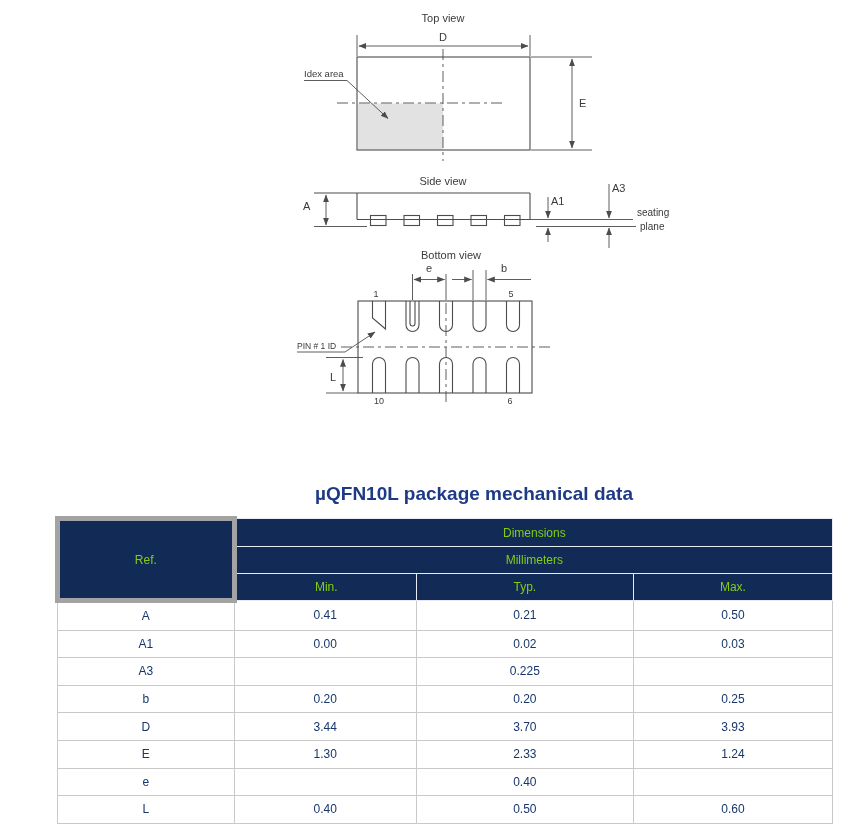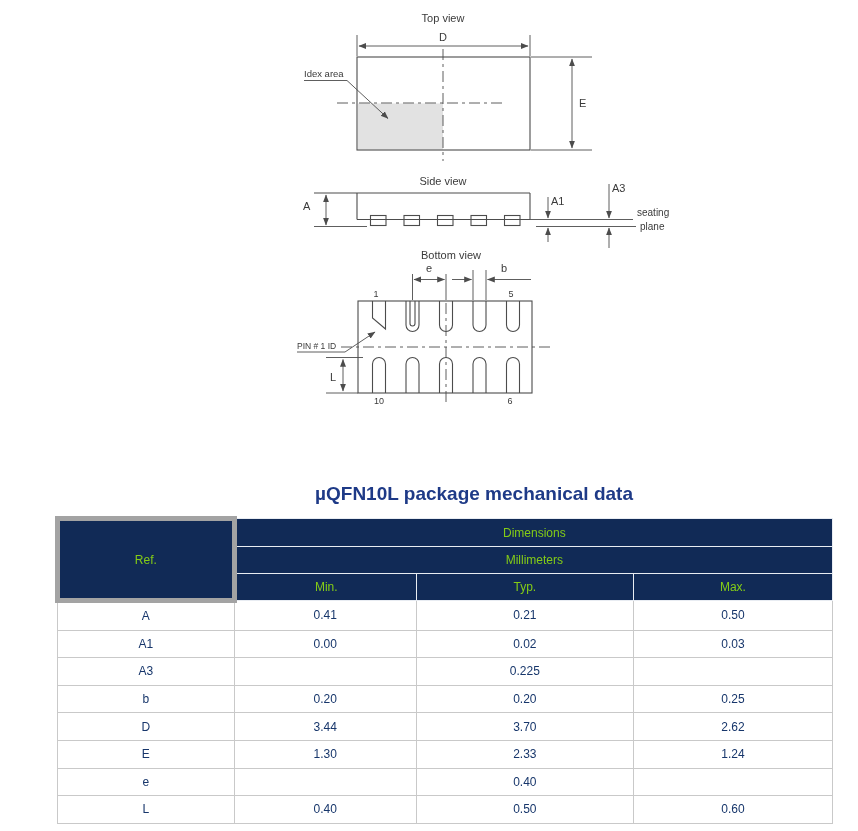--- a/index.html
+++ b/index.html
@@ -208,21 +208,21 @@
         <tr>
           <td>b</td>
           <td>0.20</td>
           <td>0.20</td>
           <td>0.25</td>
         </tr>
         <tr>
           <td>D</td>
           <td>3.44</td>
           <td>3.70</td>
-          <td>2.62</td>
+          <td>3.93</td>
         </tr>
         <tr>
           <td>E</td>
           <td>1.30</td>
           <td>2.33</td>
           <td>1.24</td>
         </tr>
         <tr>
           <td>e</td>
           <td></td>

